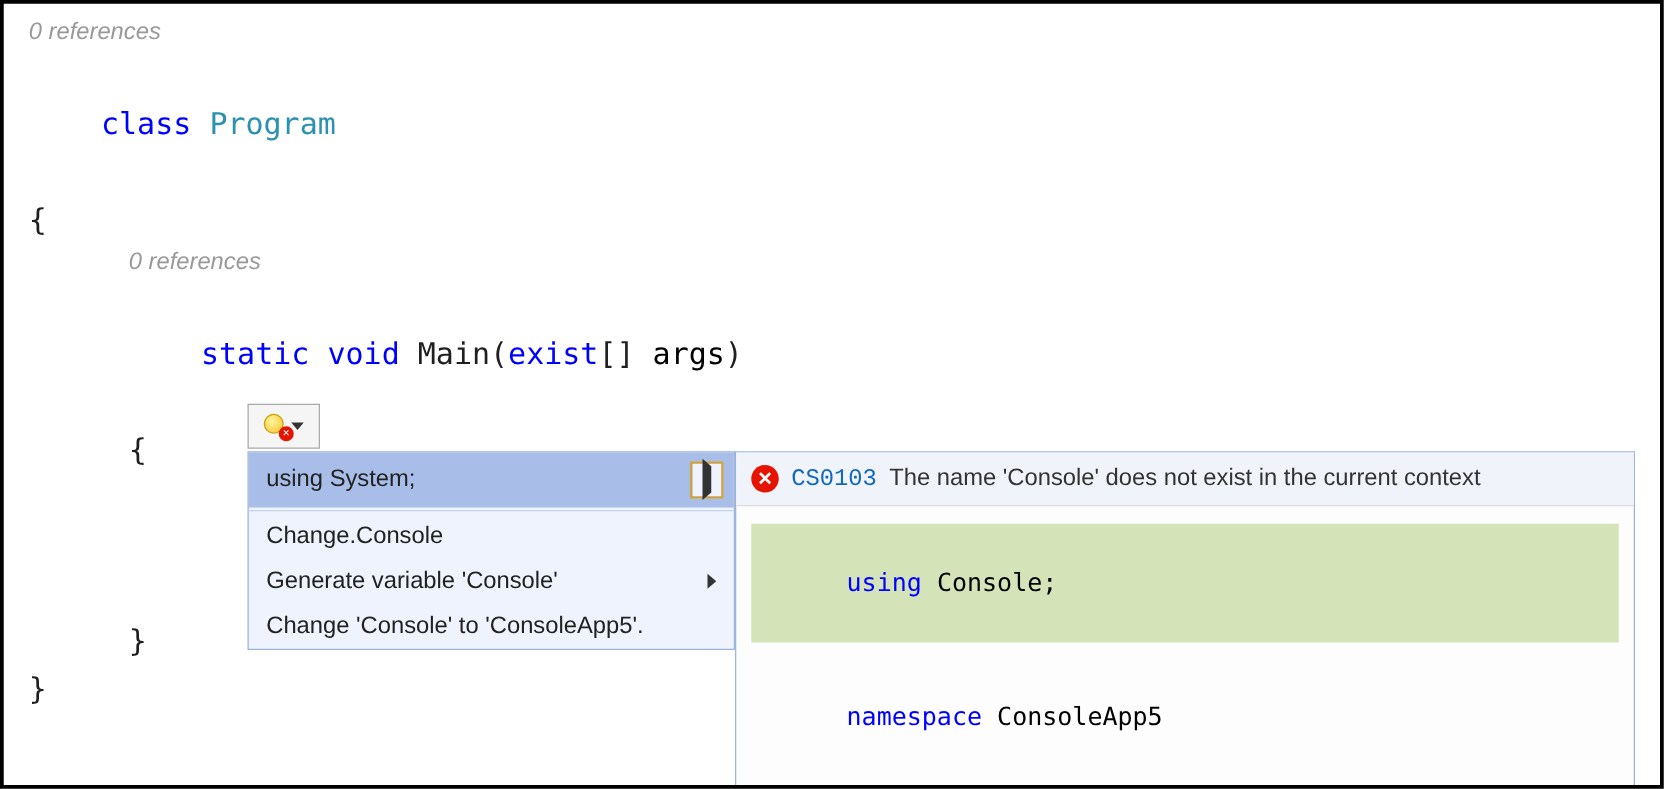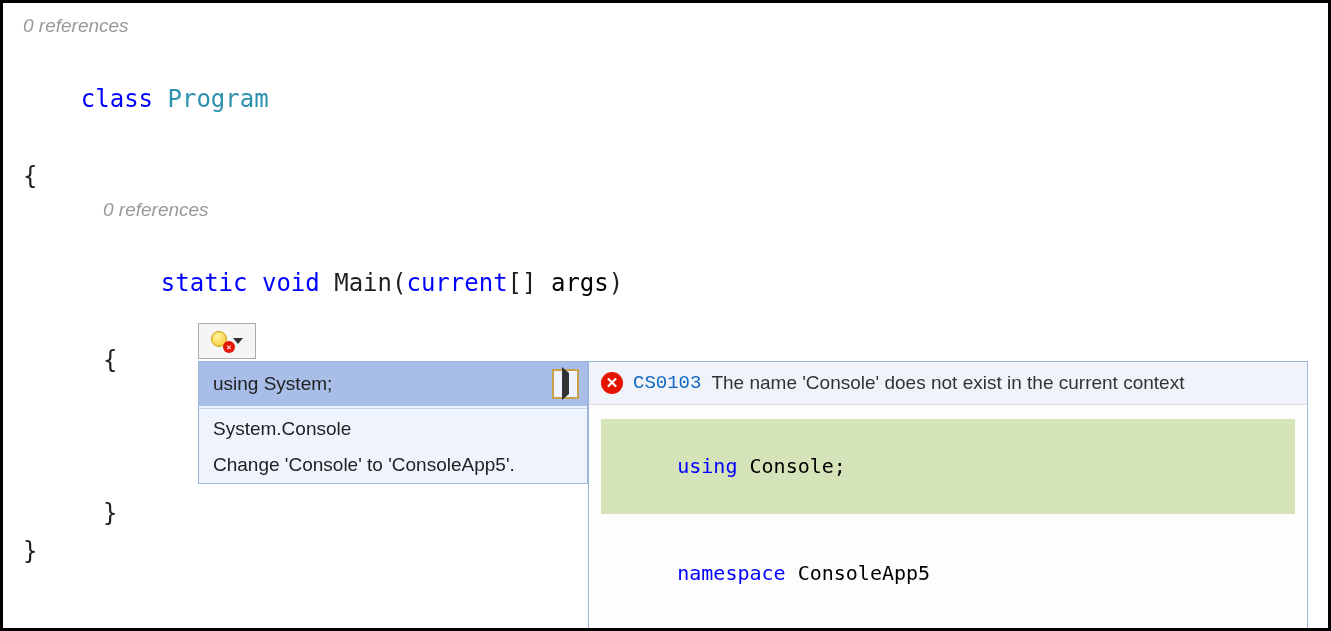--- a/index.html
+++ b/index.html
@@ -157,21 +157,21 @@
 
 <div class="editor">
   <div class="ref-hint indent0">0 references</div>
   <div class="code-line indent0">
     <span class="k-class">class</span><span> </span><span class="k-type">Program</span>
   </div>
   <div class="code-line indent0"><span class="k-brace">{</span></div>
 
   <div class="ref-hint indent1">0 references</div>
   <div class="code-line indent1">
-    <span class="k-keyword">static</span><span> </span><span class="k-keyword">void</span><span> </span><span class="k-method">Main</span><span class="k-brace">(</span><span class="k-keyword">current</span><span class="k-brace">[]</span><span> args</span><span class="k-brace">)</span>
+    <span class="k-keyword">static</span><span> </span><span class="k-keyword">void</span><span> </span><span class="k-method">Main</span><span class="k-brace">(</span><span class="k-keyword">exist</span><span class="k-brace">[]</span><span> args</span><span class="k-brace">)</span>
   </div>
   <div class="code-line indent1"><span class="k-brace">{</span></div>
   <div class="code-line indent2">
     <span class="squiggle">Console</span><span>.WriteLine(</span><span class="k-string">"Hello, World!"</span><span>);</span>
   </div>
   <div class="code-line indent1"><span class="k-brace">}</span></div>
   <div class="code-line indent0"><span class="k-brace">}</span></div>
 </div>
 
 <div class="bulb-btn">
@@ -184,21 +184,25 @@
 
 <div class="quickfix-menu">
   <div class="qf-item selected">
     <span>using System;</span>
     <span class="qf-submenu-btn">
       <span class="chev-right"></span>
     </span>
   </div>
   <div class="qf-separator"></div>
   <div class="qf-item">
-    <span>System.Console</span>
+    <span>Change.Console</span>
+  </div>
+  <div class="qf-item">
+    <span>Generate variable 'Console'</span>
+    <span class="chev-right"></span>
   </div>
   <div class="qf-item">
     <span>Change 'Console' to 'ConsoleApp5'.</span>
   </div>
 </div>
 
 <div class="preview-panel">
   <div class="preview-header">
     <div class="err-icon">✕</div>
     <span class="err-code">CS0103</span>

